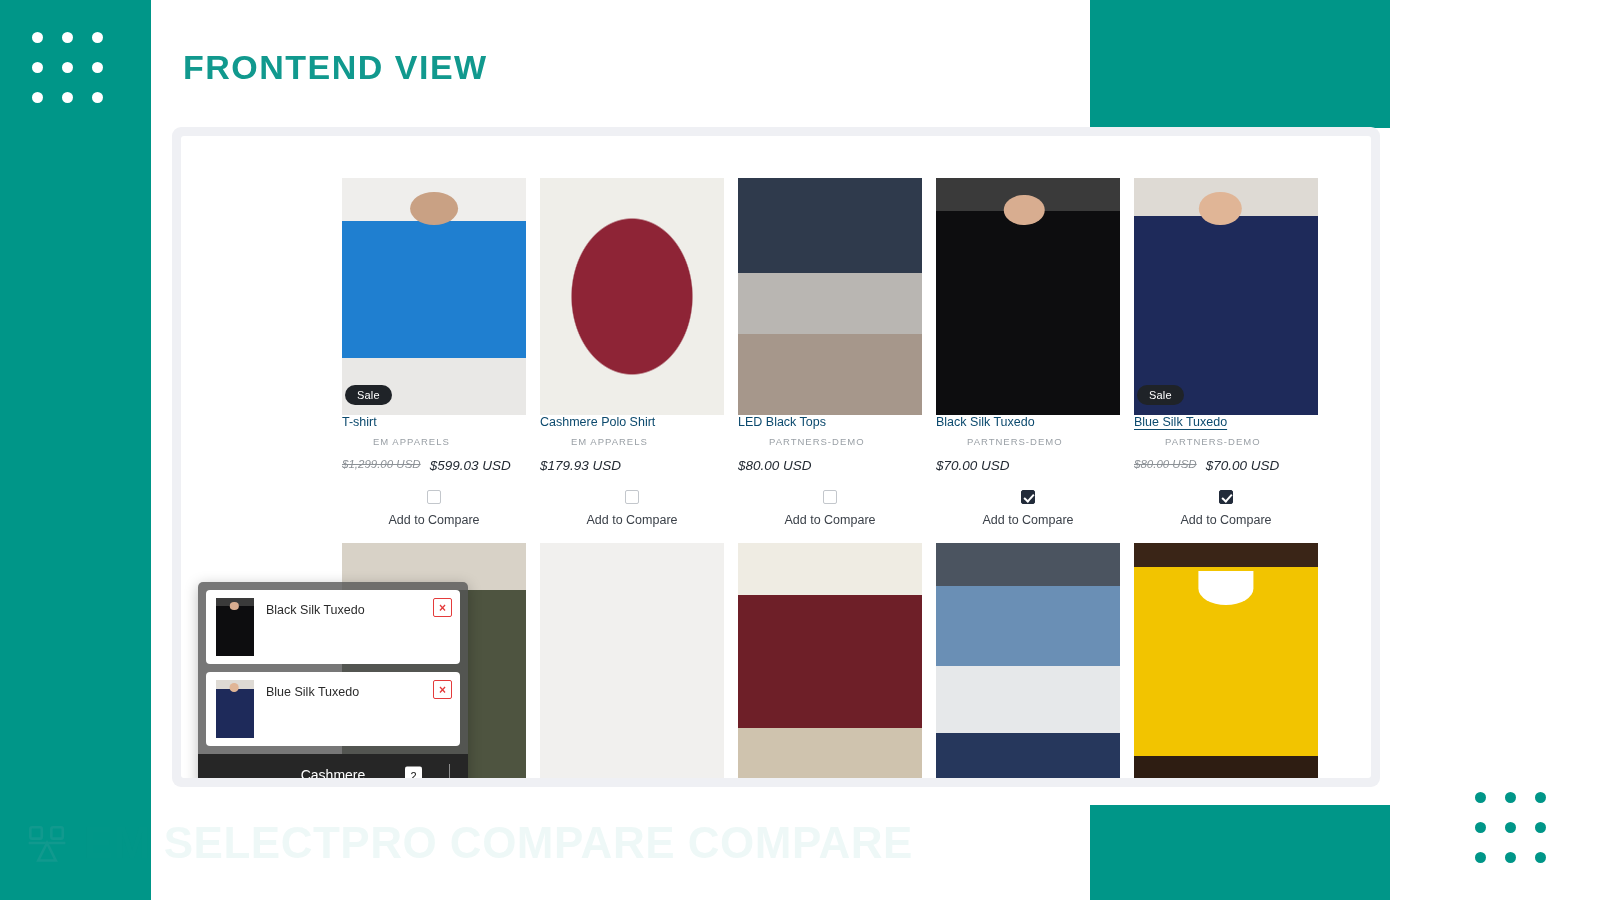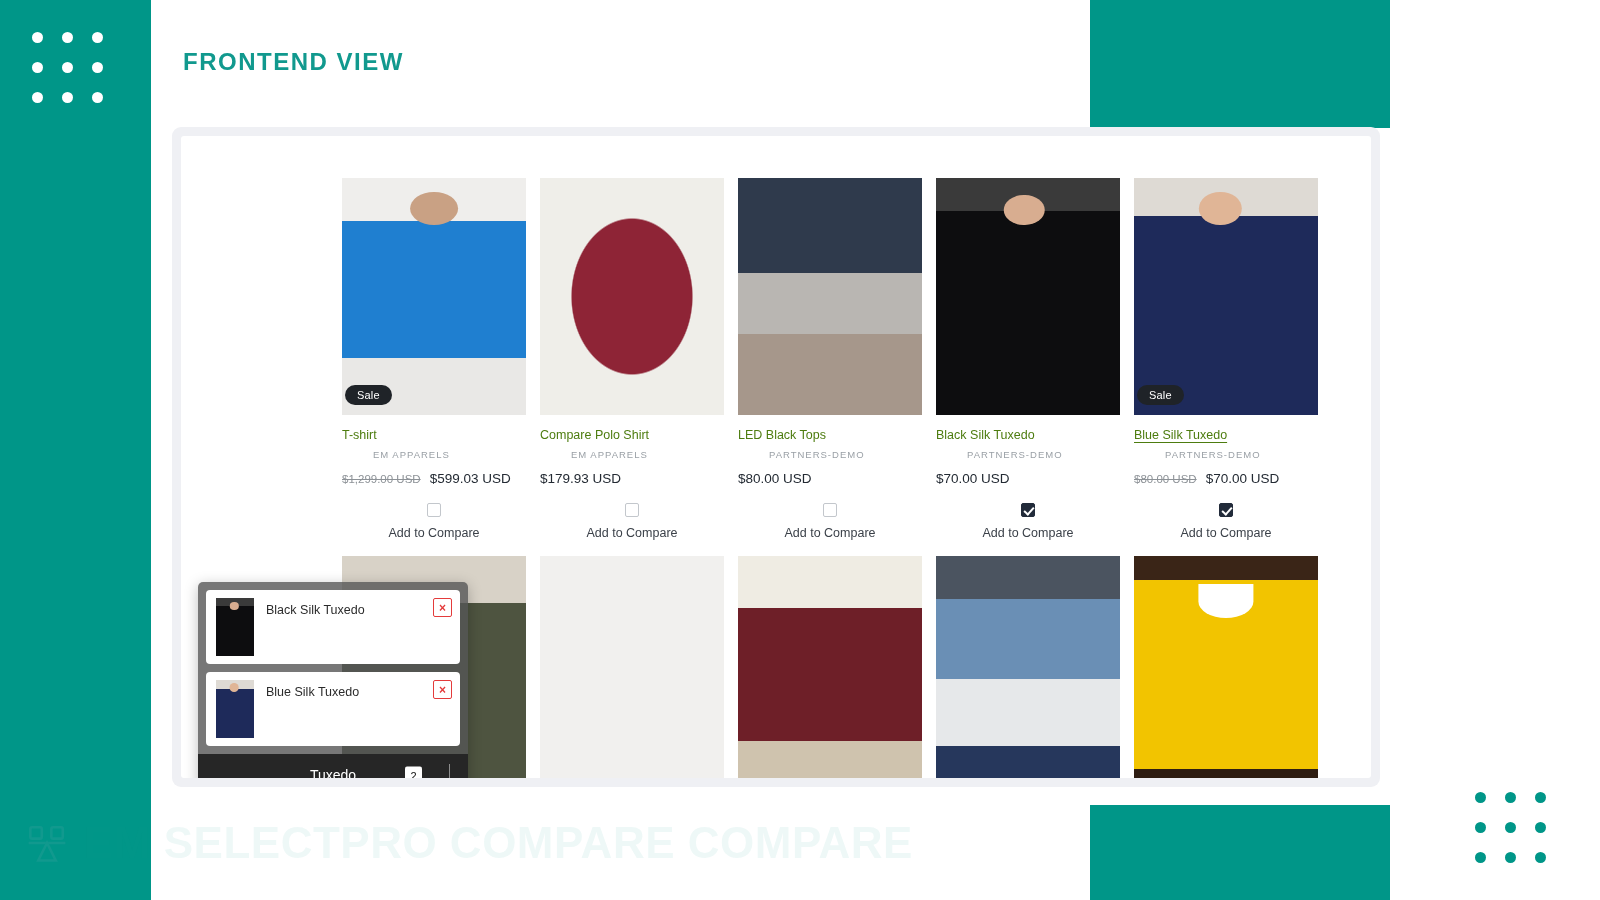--- a/index.html
+++ b/index.html
@@ -19,21 +19,21 @@
   .dotgrid { position:absolute; display:grid; grid-template-columns:repeat(3,1fr); grid-template-rows:repeat(3,1fr); }
   .dotgrid span { width:11px; height:11px; border-radius:50%; justify-self:center; align-self:center; }
   .dots-topleft { left:22px; top:22px; width:90px; height:90px; }
   .dots-topleft span { background:#ffffff; }
   .dots-botright { left:1465px; top:782px; width:90px; height:90px; }
   .dots-botright span { background:#009688; }
 
   
   .page-title {
     position:absolute; left:183px; top:48px;
-    font-size:24px; font-weight:700; letter-spacing:1.5px;
+    font-size:34px; font-weight:700; letter-spacing:1.5px;
     color:#11998e;
   }
   .watermark {
     position:absolute; left:26px; top:818px;
     display:flex; align-items:center; gap:16px;
     font-size:44px; font-weight:700; letter-spacing:0.5px;
     color:rgba(17,153,142,.07);
     white-space:nowrap;
   }
   .watermark .wm-icon { width:42px; height:42px; flex:0 0 42px; }
@@ -71,28 +71,28 @@
     background:#f1f0ee;
   }
   .thumb .art { position:absolute; inset:0; }
   .sale-badge {
     position:absolute; left:3px; bottom:10px;
     background:#1f2328; color:#fff;
     font-size:11px; padding:4px 12px; border-radius:14px;
     letter-spacing:.2px;
   }
   .p-title {
-    margin-top:13px; font-size:12.5px; color:#4d7c0f; line-height:1.2;
+    font-size:12.5px; color:#0c4a6e; line-height:1.2;
   }
   .p-title.linked { text-decoration:underline; text-underline-offset:3px; }
   .p-vendor {
     margin-top:6px; font-size:9.5px; letter-spacing:1px;
     color:#9aa0a6; text-transform:uppercase;margin-left:31px;
   }
-  .p-price { margin-top:11px; font-size:13.5px; color:#232a33; display:flex; align-items:center; gap:9px; }
+  .p-price { margin-top:11px; font-size:13.5px; color:#232a33; display:flex; align-items:flex-start; gap:9px;font-style:italic; }
   .p-price .was { color:#8d9297; text-decoration:line-through; font-size:11.5px; }
   .p-compare { margin-top:17px; display:flex; align-items:center; gap:9px; font-size:12.5px; color:#3b4149;flex-direction:column; }
   .cbx { width:14px; height:14px; flex:0 0 14px; border:1.4px solid #c3c7cc; border-radius:2px; background:#fff; position:relative; }
   .cbx.on { background:#222b3a; border-color:#222b3a; }
   .cbx.on::after {
     content:""; position:absolute; left:4px; top:1px;
     width:4px; height:8px; border:solid #fff; border-width:0 2px 2px 0;
     transform:rotate(42deg);
   }
 
@@ -225,21 +225,21 @@
           <div class="p-compare">
             <span class="cbx"></span>
             <span>Add to Compare</span>
           </div>
         </div>
 
         <div class="card">
           <div class="thumb">
             <div class="art ph ph-polo"></div>
           </div>
-          <div class="p-title">Compare Polo Shirt</div>
+          <div class="p-title">Cashmere Polo Shirt</div>
           <div class="p-vendor">EM APPARELS</div>
           <div class="p-price">
             <span>$179.93 USD</span>
           </div>
           <div class="p-compare">
             <span class="cbx"></span>
             <span>Add to Compare</span>
           </div>
         </div>
 
@@ -330,21 +330,21 @@
 
         <div class="tray-item">
           <span class="tray-thumb">
             <span class="art ph ph-bluetux"></span>
           </span>
           <span class="tray-name">Blue Silk Tuxedo</span>
           <span class="tray-remove">×</span>
         </div>
 
         <div class="tray-bar">
-          <span class="lbl">Tuxedo</span>
+          <span class="lbl">Cashmere</span>
           <span class="tray-count">2</span>
           <span class="tray-caret"></span>
         </div>
 
       </div>
 
     </div>
   </div>
 
 </div>

